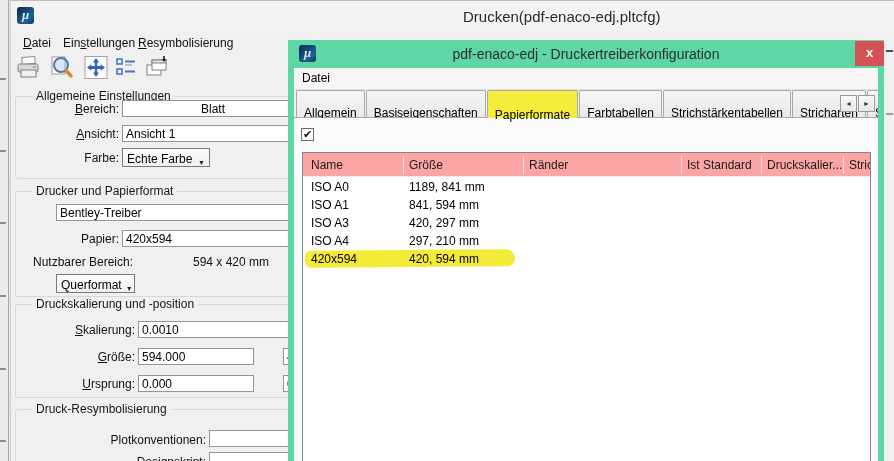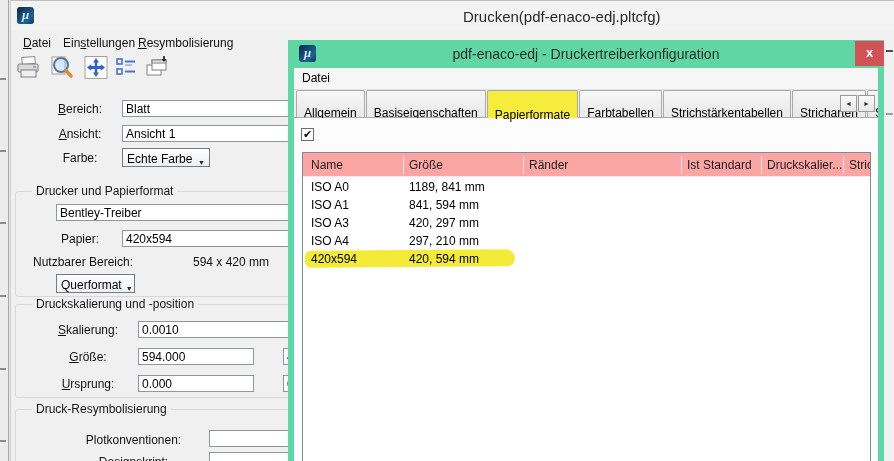--- a/index.html
+++ b/index.html
@@ -20,21 +20,21 @@
     color:#cfeaf6; font-style:italic; font-weight:bold; font-size:13px; line-height:15px;
     text-align:center; font-family:"Liberation Serif", serif; }
   .main-title { position:absolute; left:452px; top:7px; font-size:15px; color:#2a2a2a; }
   .menu-item { position:absolute; top:34px; height:16px; line-height:16px; color:#111; cursor:default; }
   .u { text-decoration:underline; }
   .tool { position:absolute; top:54px; width:28px; height:26px; }
 
   
   .group { position:absolute; left:4px; width:278px; border:1px solid #d8d8d8; border-radius:3px; }
   .group-label { position:absolute; top:-8px; left:16px; background:#f0f0f0; padding:0 4px; color:#161616; }
-  .flabel { position:absolute; text-align:center; color:#111; }
+  .flabel { position:absolute; text-align:right; color:#111; }
   .tinput { position:absolute; height:17px; border:1px solid #8f969c; background:#fff;
     font-family:"Liberation Sans", sans-serif; font-size:12px; padding:0 3px; color:#000; }
   .combo { position:absolute; height:19px; border:1px solid #767b80;
     background:linear-gradient(#fdfdfd,#eef0f1); display:flex; align-items:flex-end;
     padding:0 4px; cursor:default; }
   .combo .arrow { margin-left:auto; font-size:7px; color:#222; padding-left:4px; }
   .static-val { position:absolute; color:#111; }
 
   
   .dialog { position:absolute; left:288px; top:40px; width:596px; height:421px; background:#5fd7a4; }
@@ -130,22 +130,25 @@
   <div class="tool" style="left:132px">
     <svg width="28" height="26" viewBox="0 0 28 26">
       <rect x="4" y="10" width="14" height="10" fill="#fff" stroke="#808080"></rect>
       <rect x="9" y="5" width="14" height="10" fill="#fff" stroke="#808080"></rect>
       <rect x="9" y="5" width="14" height="3" fill="#dfe5ea" stroke="#808080"></rect>
       <path d="M21 1 v5" stroke="#1a1a1a" stroke-width="1.6" fill="none"></path>
       <path d="M18.6 4.2 L21 6.8 L23.4 4.2 Z" fill="#1a1a1a"></path>
     </svg>
   </div>
 
+  <div class="group" style="top:95px;height:83px">
+    <span class="group-label">Allgemeine Einstellungen</span>
+  </div>
   <div class="flabel" style="left:30px;width:78px;top:101px"><span class="u">B</span><span>ereich:</span></div>
-  <input class="tinput" style="left: 111px; top: 99px; width: 182px;" readonly="" value="Blatt">
+  <input class="tinput" style="left: 111px; top: 99px; width: 182px; text-align: center;" readonly="" value="Blatt">
   <div class="flabel" style="left:30px;width:78px;top:126px"><span class="u">A</span><span>nsicht:</span></div>
   <input class="tinput" style="left: 111px; top: 124px; width: 182px;" readonly="" value="Ansicht 1">
   <div class="flabel" style="left:30px;width:78px;top:150px">Farbe:</div>
   <div class="combo" style="left:111px;top:147px;width:88px">
     <span>Echte Farbe</span>
     <span class="arrow">▼</span>
   </div>
 
   <div class="group" style="top:190px;height:106px">
     <span class="group-label">Drucker und Papierformat</span>

